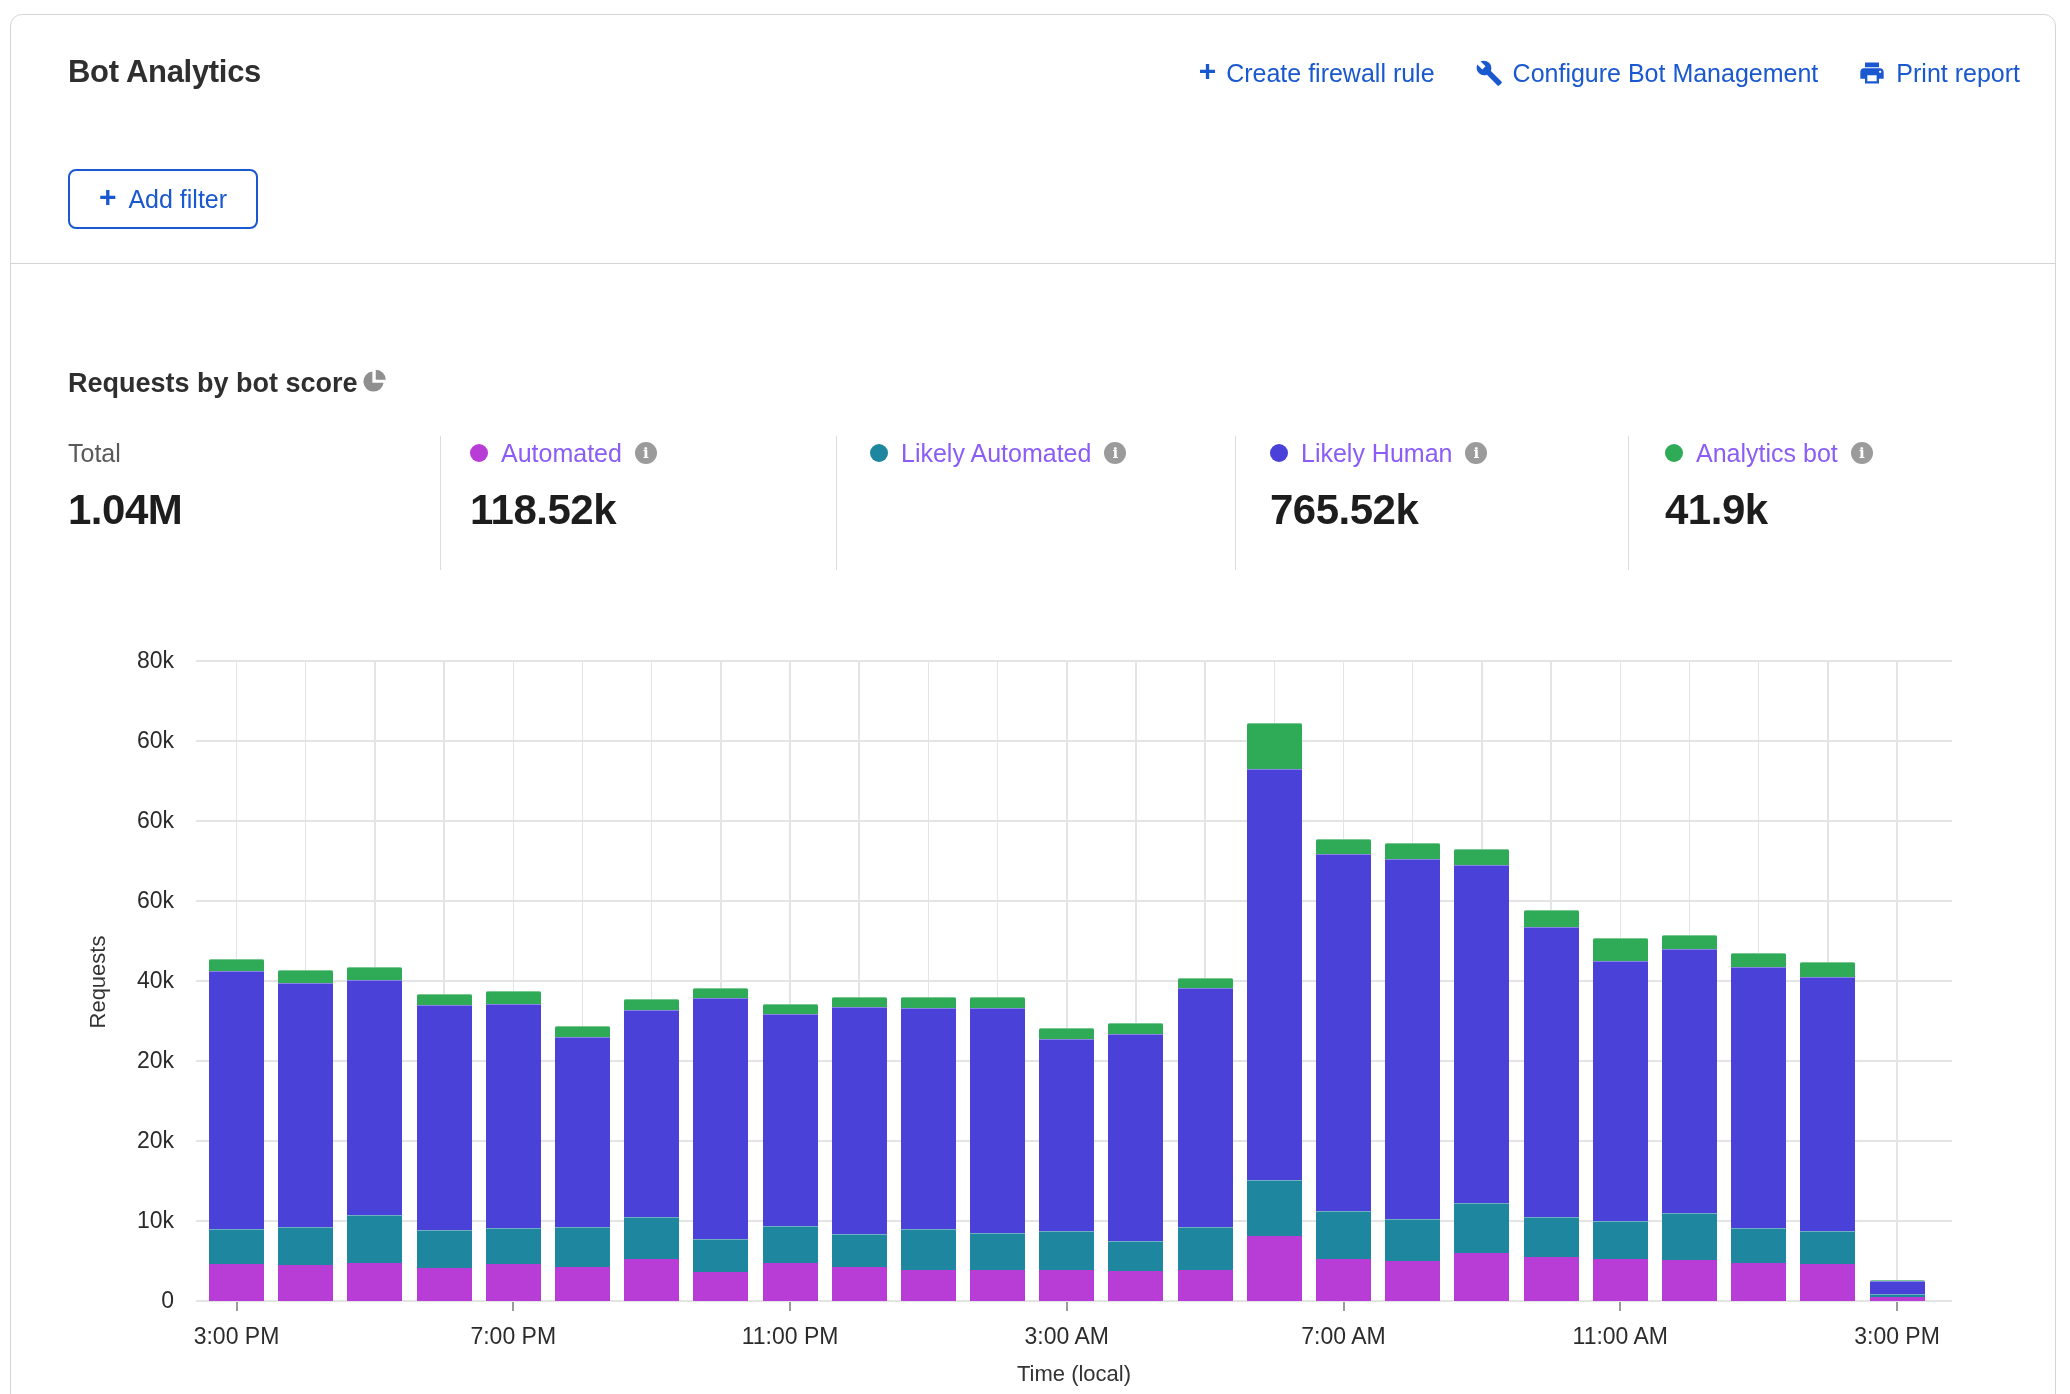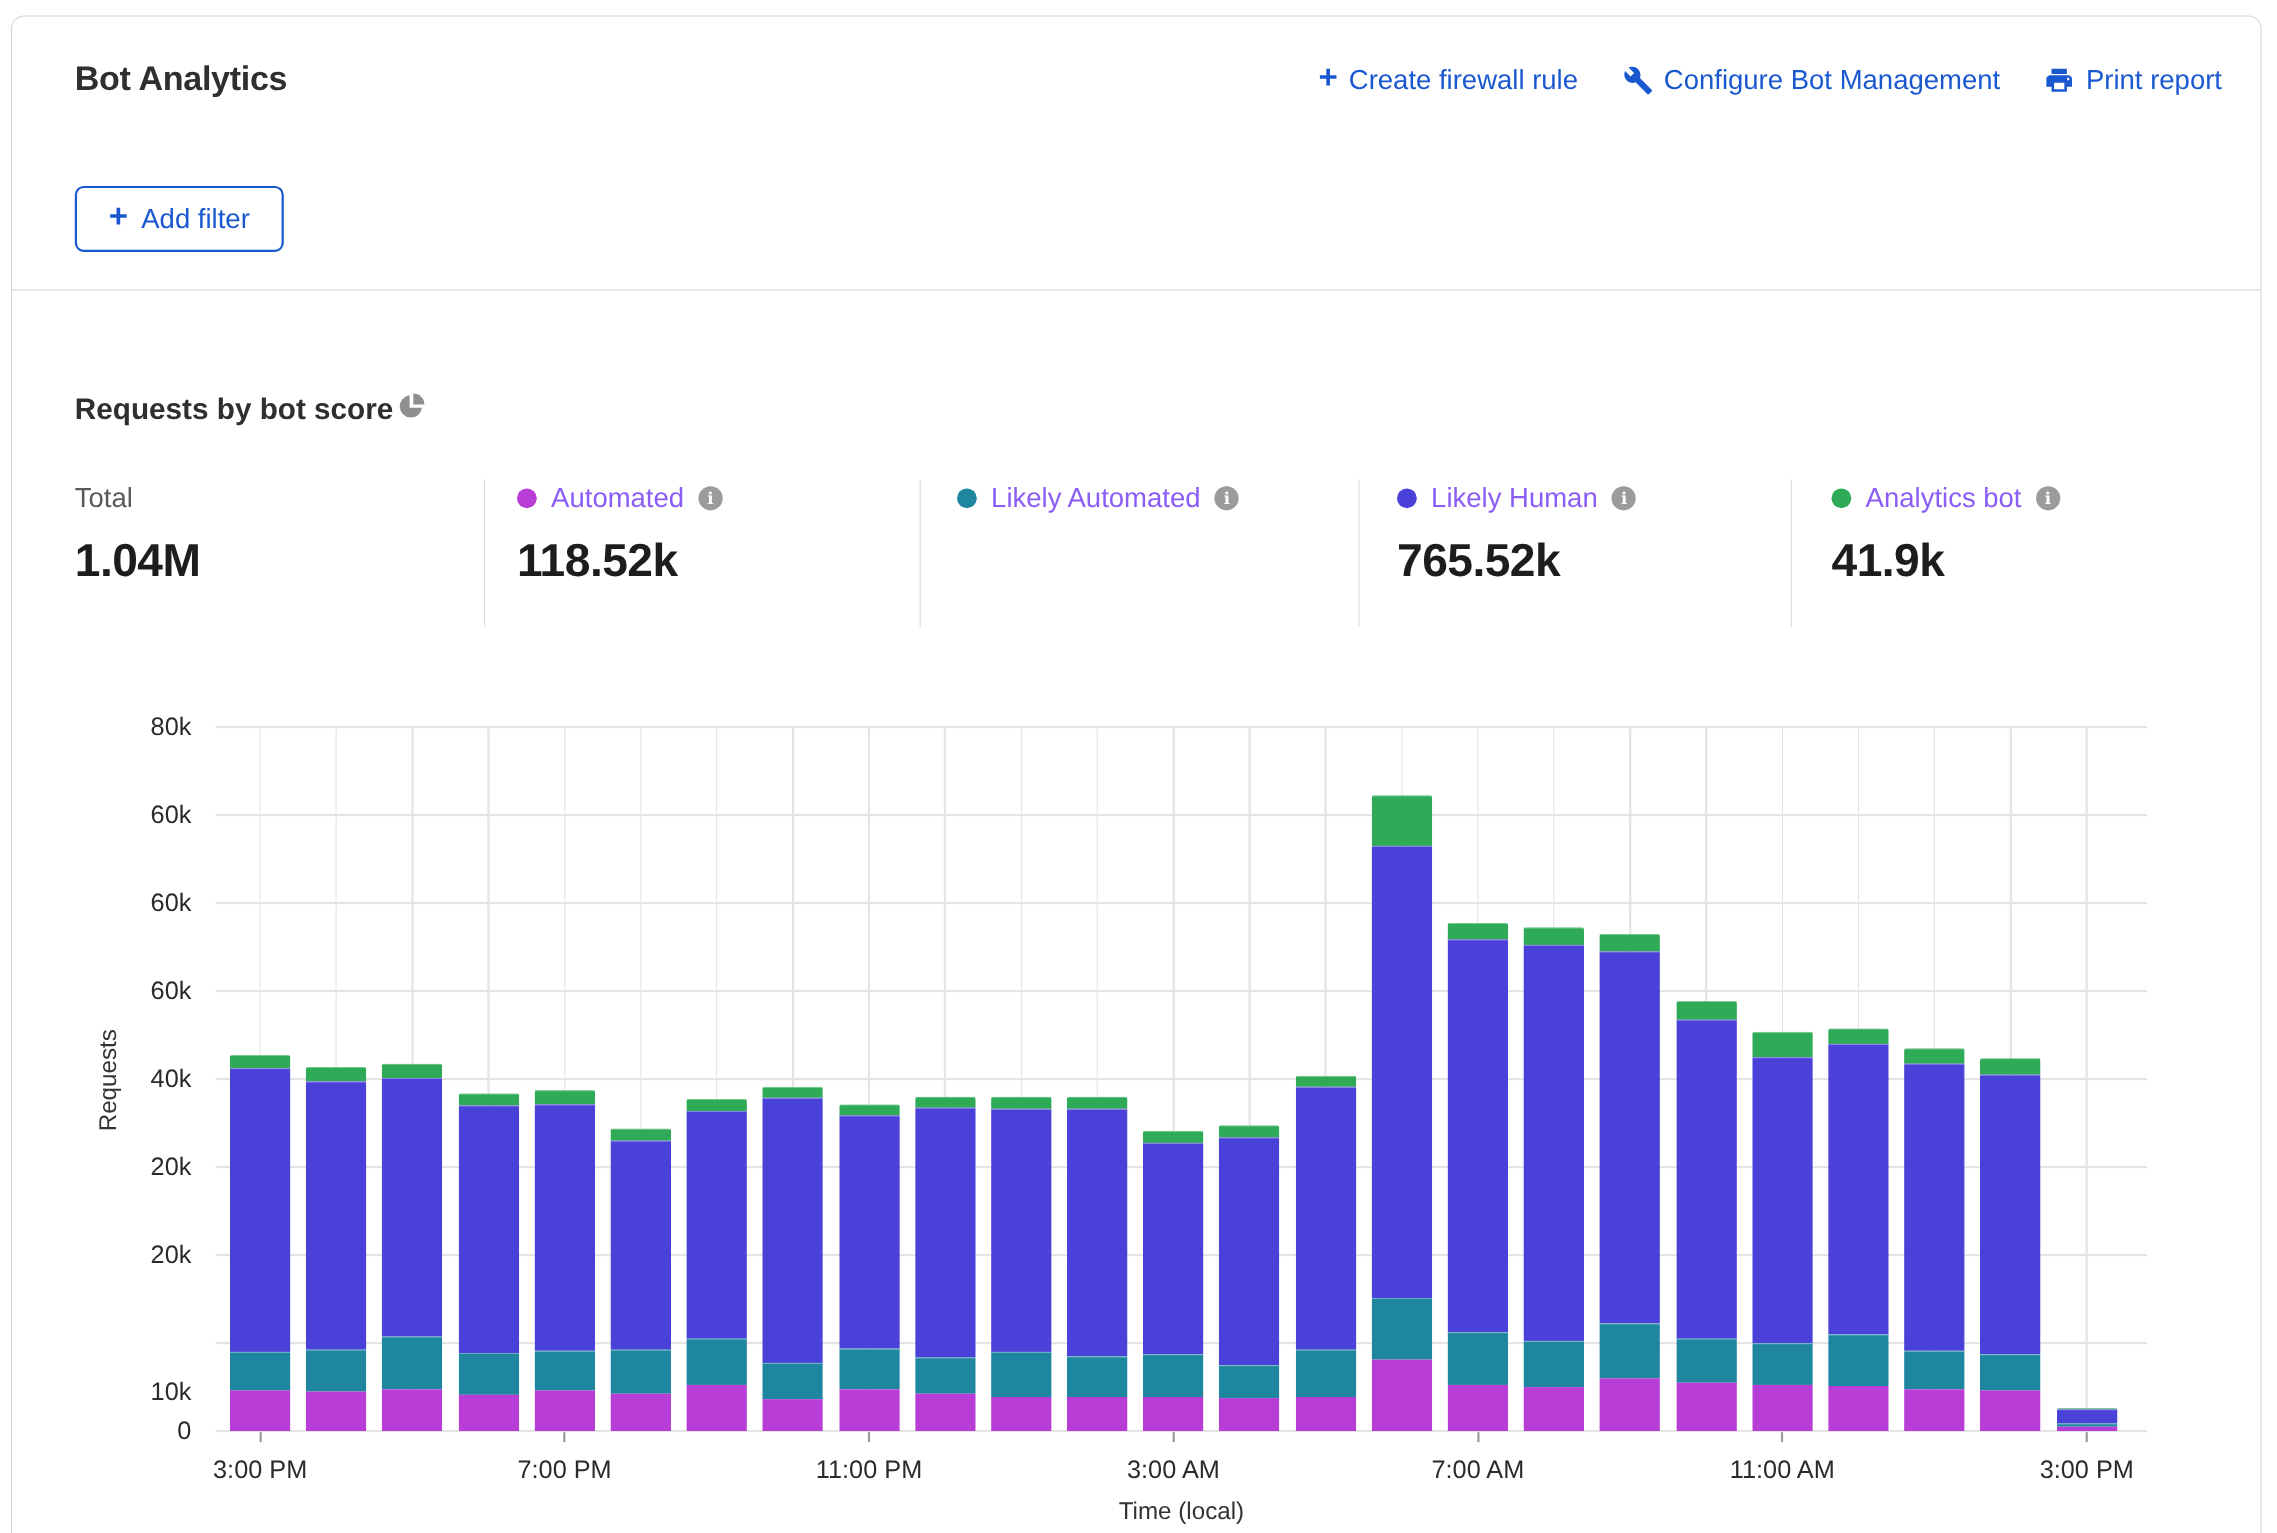--- a/index.html
+++ b/index.html
@@ -28,21 +28,21 @@
   .range-select { position:absolute; top:164px; right:50px; width:310px; height:66px;
                   border:2px solid #8f8f8f; border-radius:8px; background:#fff;
                   display:flex; align-items:center; padding:0 24px; cursor:pointer; }
   .range-select .value { font-size:25px; color:#2e2e2e; flex:1; }
   .chevron-down { width:0; height:0; border-left:10px solid transparent;
                   border-right:10px solid transparent; border-top:12px solid #5f5f5f; }
 
   .header-divider { position:absolute; left:11px; top:263px; width:2044px; height:0;
                     border-top:1px solid var(--card_border); }
 
-  .section-title-row { position:absolute; left:68px; top:356px; display:flex;
+  .section-title-row { position:absolute; left:68px; top:368px; display:flex;
                        align-items:center; gap:2px; }
   .section-title { font-size:27px; font-weight:bold; color:#2f2f2f; }
 
   
   .stat { position:absolute; top:438px; }
   .stat-label-row { display:flex; align-items:center; gap:13px; height:30px; }
   .stat-label { font-size:25px; color:#8b5cf6; }
   .stat-label-muted { font-size:25px; color:#595959; }
   .dot { width:18px; height:18px; border-radius:50%; flex:0 0 auto; }
   .info-icon { width:22px; height:22px; border-radius:50%; background:#9b9b9b; color:#fff;
@@ -162,21 +162,21 @@
       <div class="stat-divider" style="left: 1235px;"></div>
       <div class="stat-divider" style="left: 1628px;"></div>
     </div>
 
   <div id="chart">
     <div class="y-axis-title">Requests</div>
     <div class="x-axis-title">Time (local)</div>
   <div class="gridline-h" style="top: 639.25px;"></div>
       <div class="ytick" style="top: 626px;">0</div>
       <div class="gridline-h" style="top: 559.25px;"></div>
-      <div class="ytick" style="top: 546px; margin-top: 45px;">10k</div>
+      <div class="ytick" style="top: 546px;">10k</div>
       <div class="gridline-h" style="top: 479.25px;"></div>
       <div class="ytick" style="top: 466px;">20k</div>
       <div class="gridline-h" style="top: 399.25px;"></div>
       <div class="ytick" style="top: 386px;">20k</div>
       <div class="gridline-h" style="top: 319.25px;"></div>
       <div class="ytick" style="top: 306px;">40k</div>
       <div class="gridline-h" style="top: 239.25px;"></div>
       <div class="ytick" style="top: 226px;">60k</div>
       <div class="gridline-h" style="top: 159.25px;"></div>
       <div class="ytick" style="top: 146px;">60k</div>

